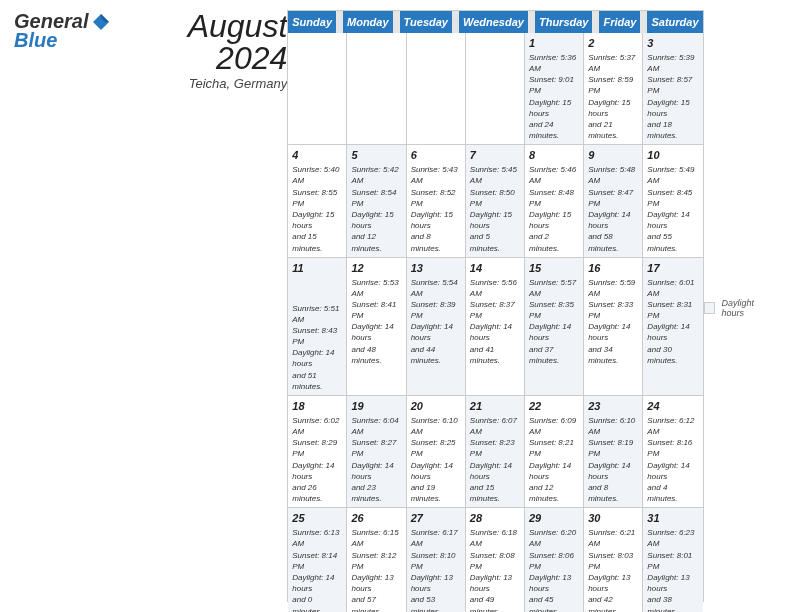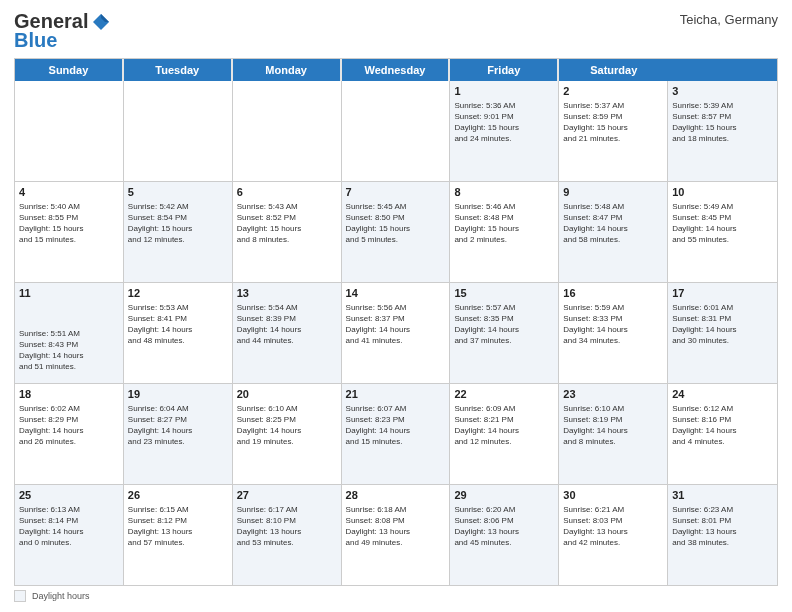--- a/index.html
+++ b/index.html
@@ -8,21 +8,22 @@
       background: #fff;
       width: 792px;
       height: 612px;
       overflow: hidden;
     }
     .page {
       width: 792px;
       height: 612px;
       padding: 10px 14px;
       display: flex;
-      flex-direction: column;
+      flex-direction: row;
+      font-style: italic;
     }
     .header {
       display: flex;
       justify-content: space-between;
       align-items: flex-start;
       margin-bottom: 6px;
     }
     .logo {
       display: flex;
       flex-direction: column;
@@ -52,21 +53,21 @@
       display: grid;
       grid-template-columns: repeat(7, 1fr);
       background: #2979c0;
     }
     .cal-header-cell {
       color: #fff;
       font-size: 11px;
       font-weight: bold;
       padding: 5px 4px;
       text-align: center;
-      border-right: 2px solid #e5e5e5;
+      border-right: 7px solid #e5e5e5;
     }
     .cal-header-cell:last-child { border-right: none; }
     .cal-body {
       flex: 1;
       display: flex;
       flex-direction: column;
     }
     .cal-row {
       display: grid;
       grid-template-columns: repeat(7, 1fr);
@@ -122,30 +123,32 @@
       <div style="display:flex;align-items:center;gap:3px;">
         <span style="font-size:20px;font-weight:bold;color:#333;">General</span>
         <svg width="20" height="20" viewBox="0 0 20 20">
           <polygon points="10,2 18,10 10,18 2,10" fill="#2979c0"></polygon>
           <polygon points="10,2 18,10 14,10 10,6" fill="#1a5fa0"></polygon>
         </svg>
       </div>
       <span style="font-size:20px;font-weight:bold;color:#2979c0;margin-top:-4px;">Blue</span>
     </div>
     <div class="title-area">
+      <div class="month-title">August 2024</div>
       <div class="location">Teicha, Germany</div>
     </div>
   </div>
 
   <div class="calendar">
     <div class="cal-header">
     <div class="cal-header-cell">Sunday</div>
+        <div class="cal-header-cell">Monday</div>
         <div class="cal-header-cell">Tuesday</div>
-        <div class="cal-header-cell">Monday</div>
         <div class="cal-header-cell">Wednesday</div>
+        <div class="cal-header-cell">Thursday</div>
         <div class="cal-header-cell">Friday</div>
         <div class="cal-header-cell">Saturday</div>
       </div>
     <div class="cal-body">
     <div class="cal-row">
           <div class="cal-cell empty"></div>
           <div class="cal-cell empty"></div>
           <div class="cal-cell empty"></div>
           <div class="cal-cell empty"></div>
           <div class="cal-cell shaded">

